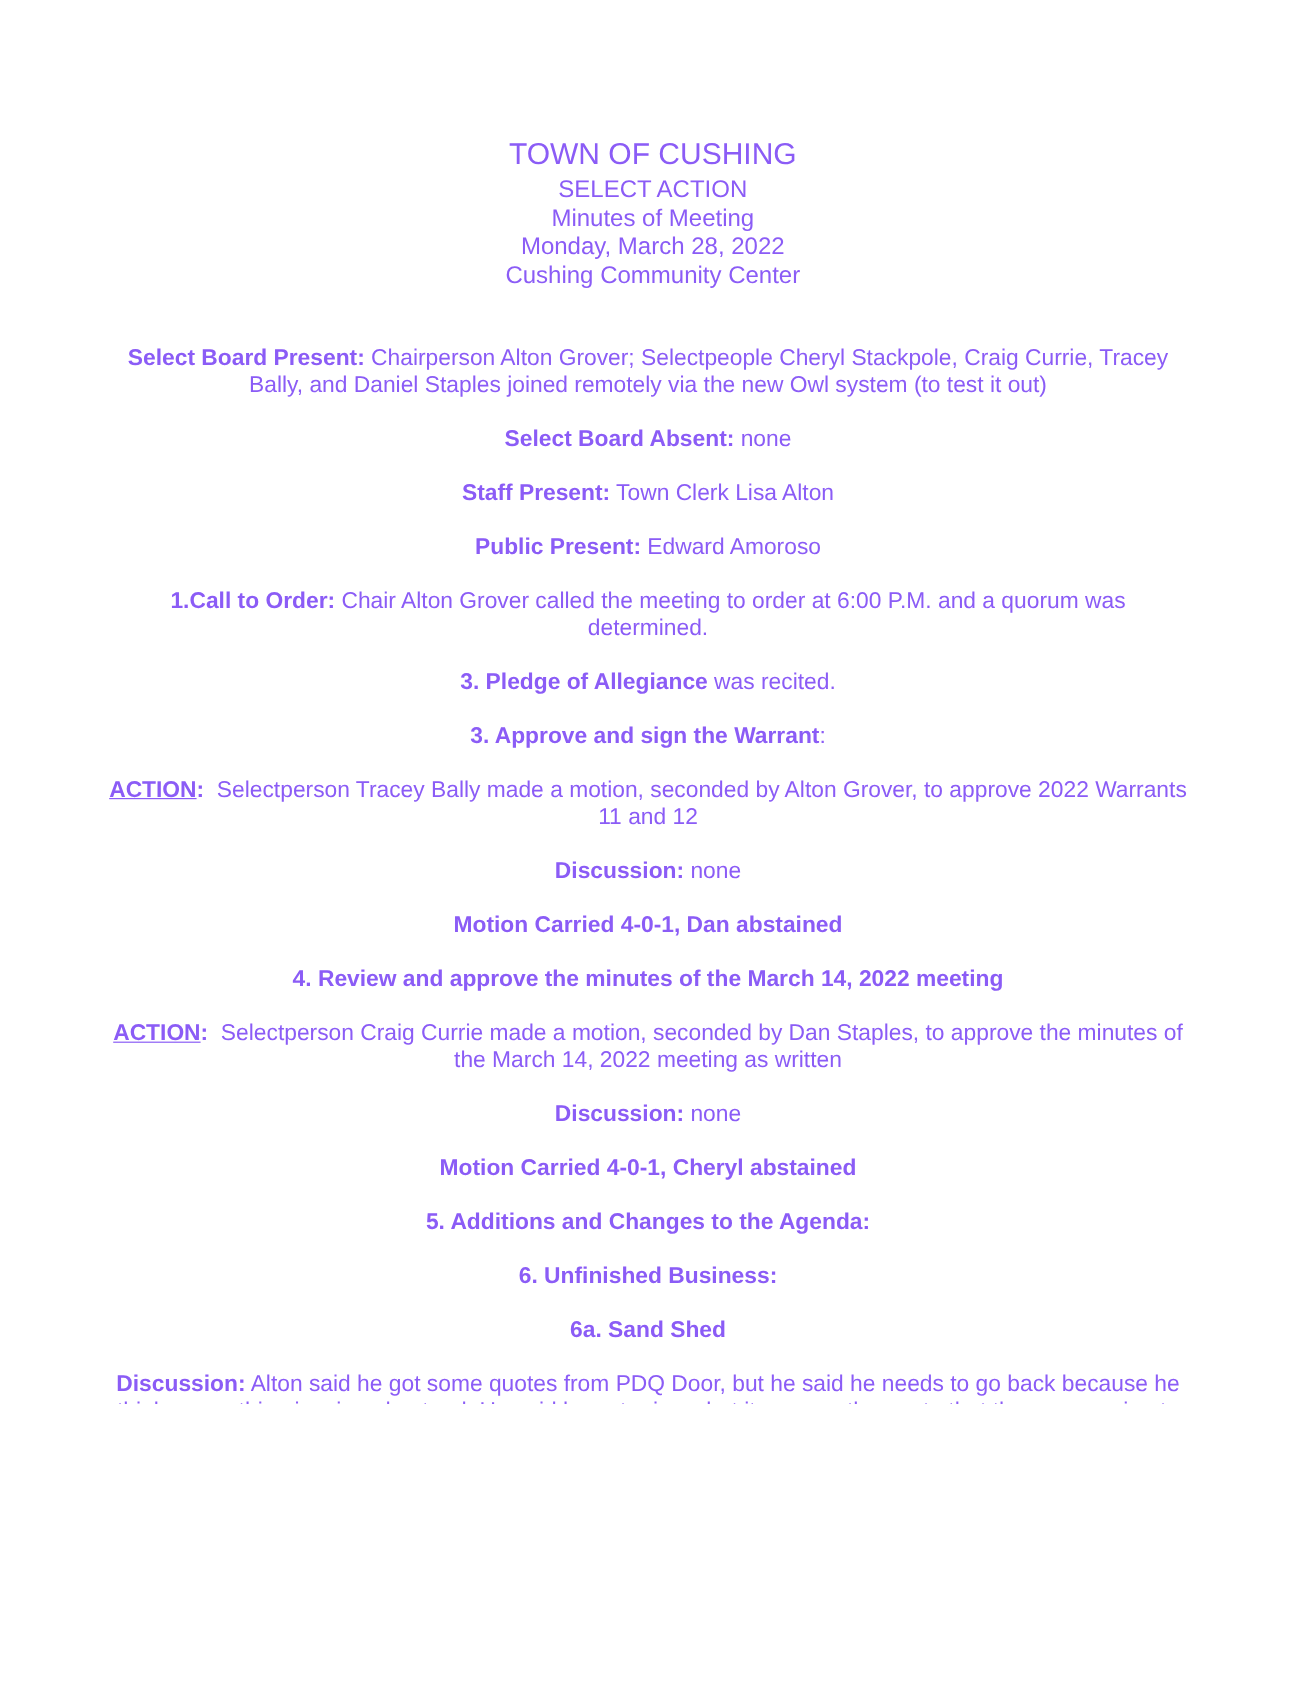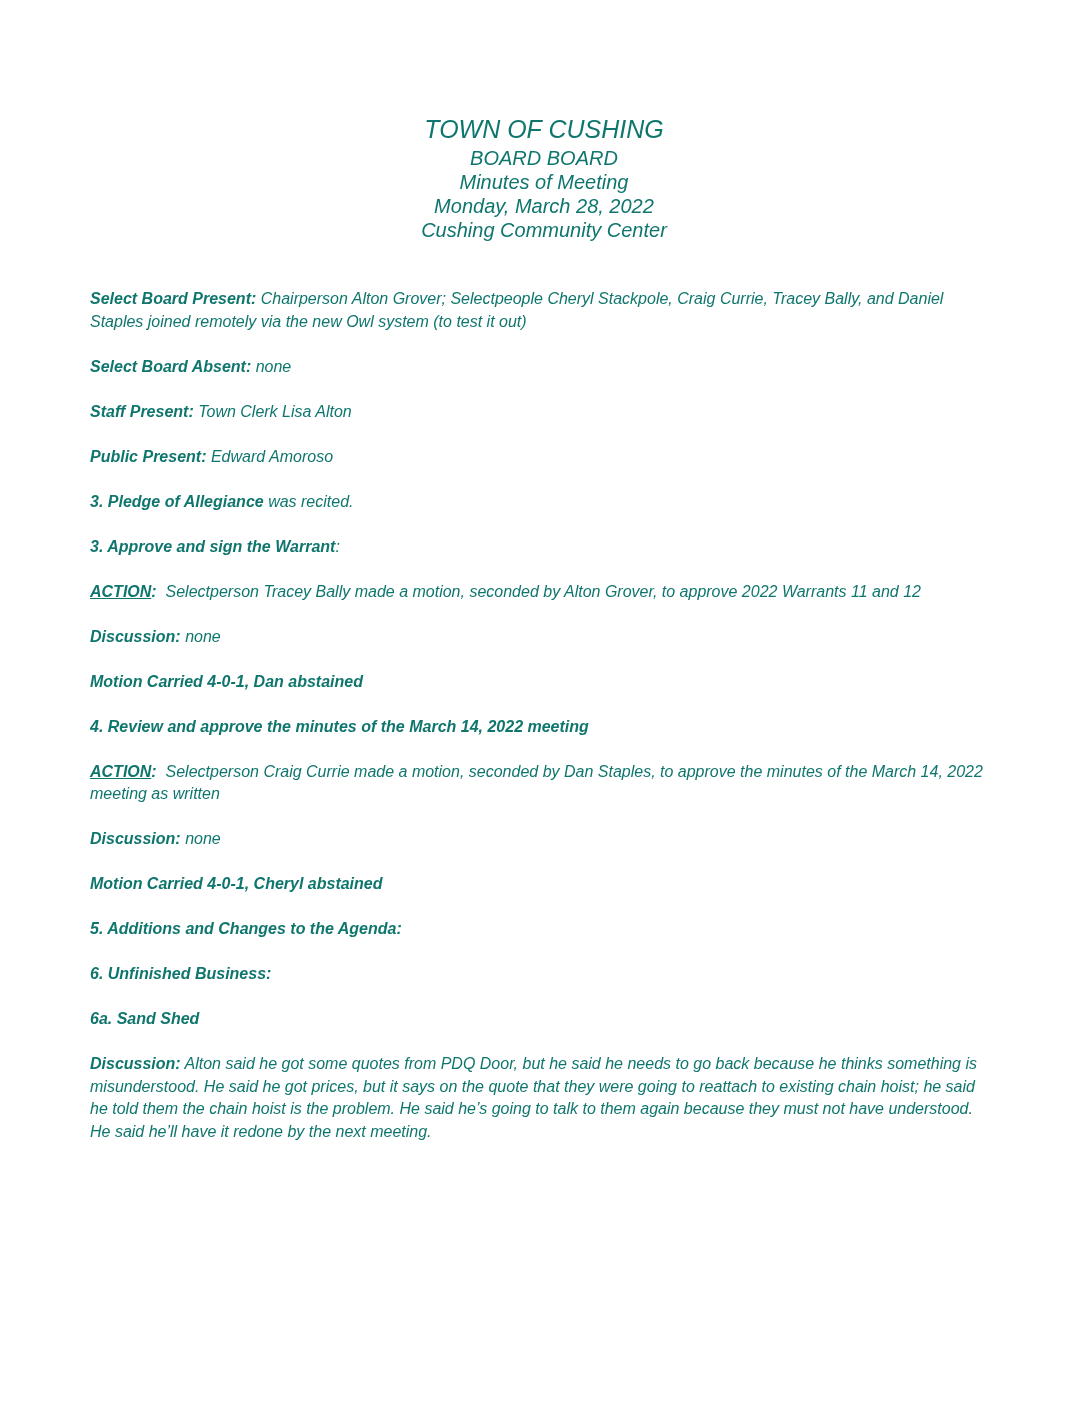--- a/index.html
+++ b/index.html
@@ -1,34 +1,34 @@
 <!DOCTYPE html>
 <html><head>
 <meta charset="utf-8">
 <style>
   html, body { margin:0; padding:0; background:#ffffff; }
   .page {
     position:relative;
     width:1088px;
     height:1170px;
     background:#ffffff;
-    color:#0f766e;
+    color:#8b5cf6;
     font-family:"Liberation Sans", sans-serif;
     overflow:hidden;
-    font-style:italic;
   }
   .doc-header { padding-top:112px; text-align:center; }
   .doc-title { font-size:25px; line-height:34px; }
   .doc-sub   { font-size:20px; line-height:24px; }
 
   .doc-body {
     width:900px;
     margin:46px 0 11px 90px;
-    font-size:16px;
+    font-size:19px;
     line-height:22.5px;
+    text-align:center;
   }
   .doc-body p { margin:0 0 22.5px 0; white-space:pre-wrap; }
   .b { font-weight:bold; }
   .u { text-decoration:underline; }
   .ind1 { margin-left:63px; }
   .ind2 { margin-left:85px; }
 
   .doc-footer {
     position:absolute;
     top:1327px;
@@ -43,36 +43,37 @@
   .f-center { text-align:center; }
   .f-right  { }
 </style>
 </head>
 <body>
 
 <div class="page">
 
   <div class="doc-header">
     <div class="doc-title">TOWN OF CUSHING</div>
-    <div class="doc-sub">BOARD BOARD</div>
+    <div class="doc-sub">SELECT ACTION</div>
     <div class="doc-sub">Minutes of Meeting</div>
     <div class="doc-sub">Monday, March 28, 2022</div>
     <div class="doc-sub">Cushing Community Center</div>
   </div>
 
   <div class="doc-body">
 
     <p><span class="b">Select Board Present:</span><span> Chairperson Alton Grover; Selectpeople Cheryl Stackpole, Craig Currie, Tracey Bally, and Daniel Staples joined remotely via the new Owl system (to test it out)</span></p>
 
     <p><span class="b">Select Board Absent:</span><span> none</span></p>
 
     <p><span class="b">Staff Present:</span><span> Town Clerk Lisa Alton</span></p>
 
     <p><span class="b">Public Present:</span><span> Edward Amoroso</span></p>
 
+    <p><span class="b">1.Call to Order:</span><span> Chair Alton Grover called the meeting to order at 6:00 P.M. and a quorum was determined.</span></p>
 
     <p><span class="b">3. Pledge of Allegiance</span><span> was recited.</span></p>
 
     <p><span class="b">3. Approve and sign the Warrant</span><span>:</span></p>
 
     <p><span class="b u">ACTION</span><span class="b">:</span><span>  Selectperson Tracey Bally made a motion, seconded by Alton Grover, to approve 2022 Warrants 11 and 12</span></p>
 
     <p><span class="b">Discussion:</span><span> none</span></p>
 
     <p class="ind1"><span class="b">Motion Carried 4-0-1, Dan abstained</span></p>

